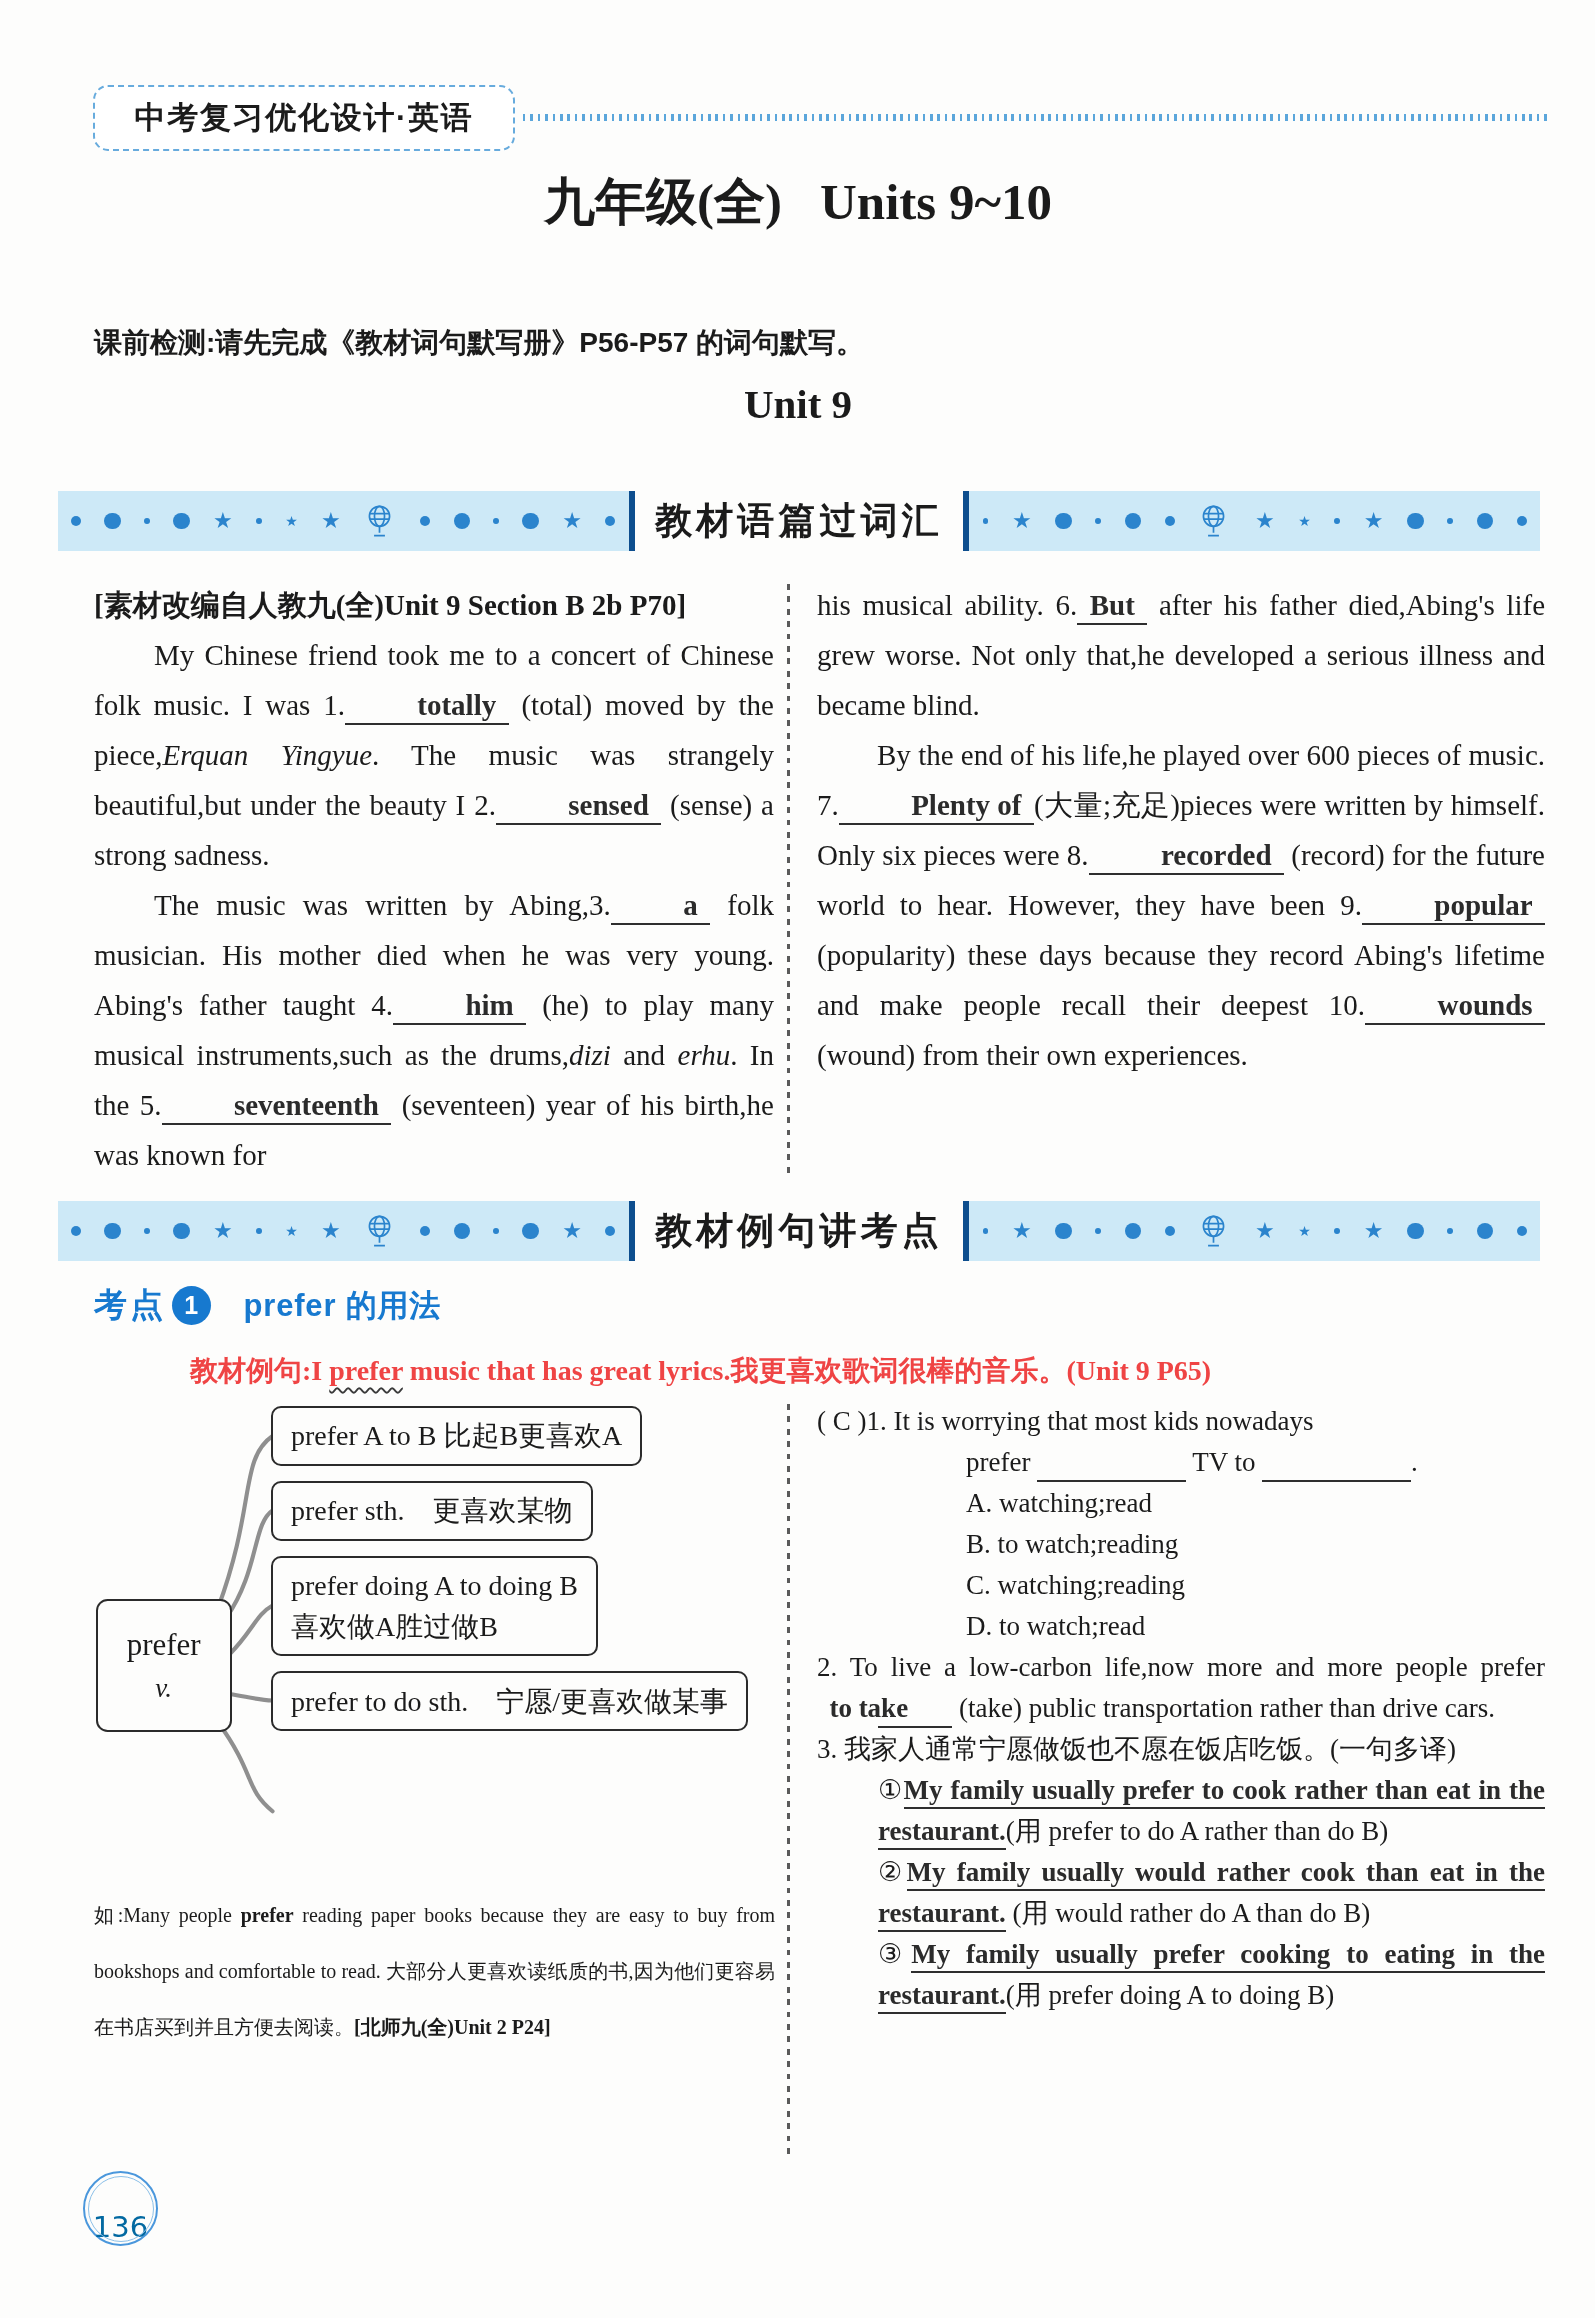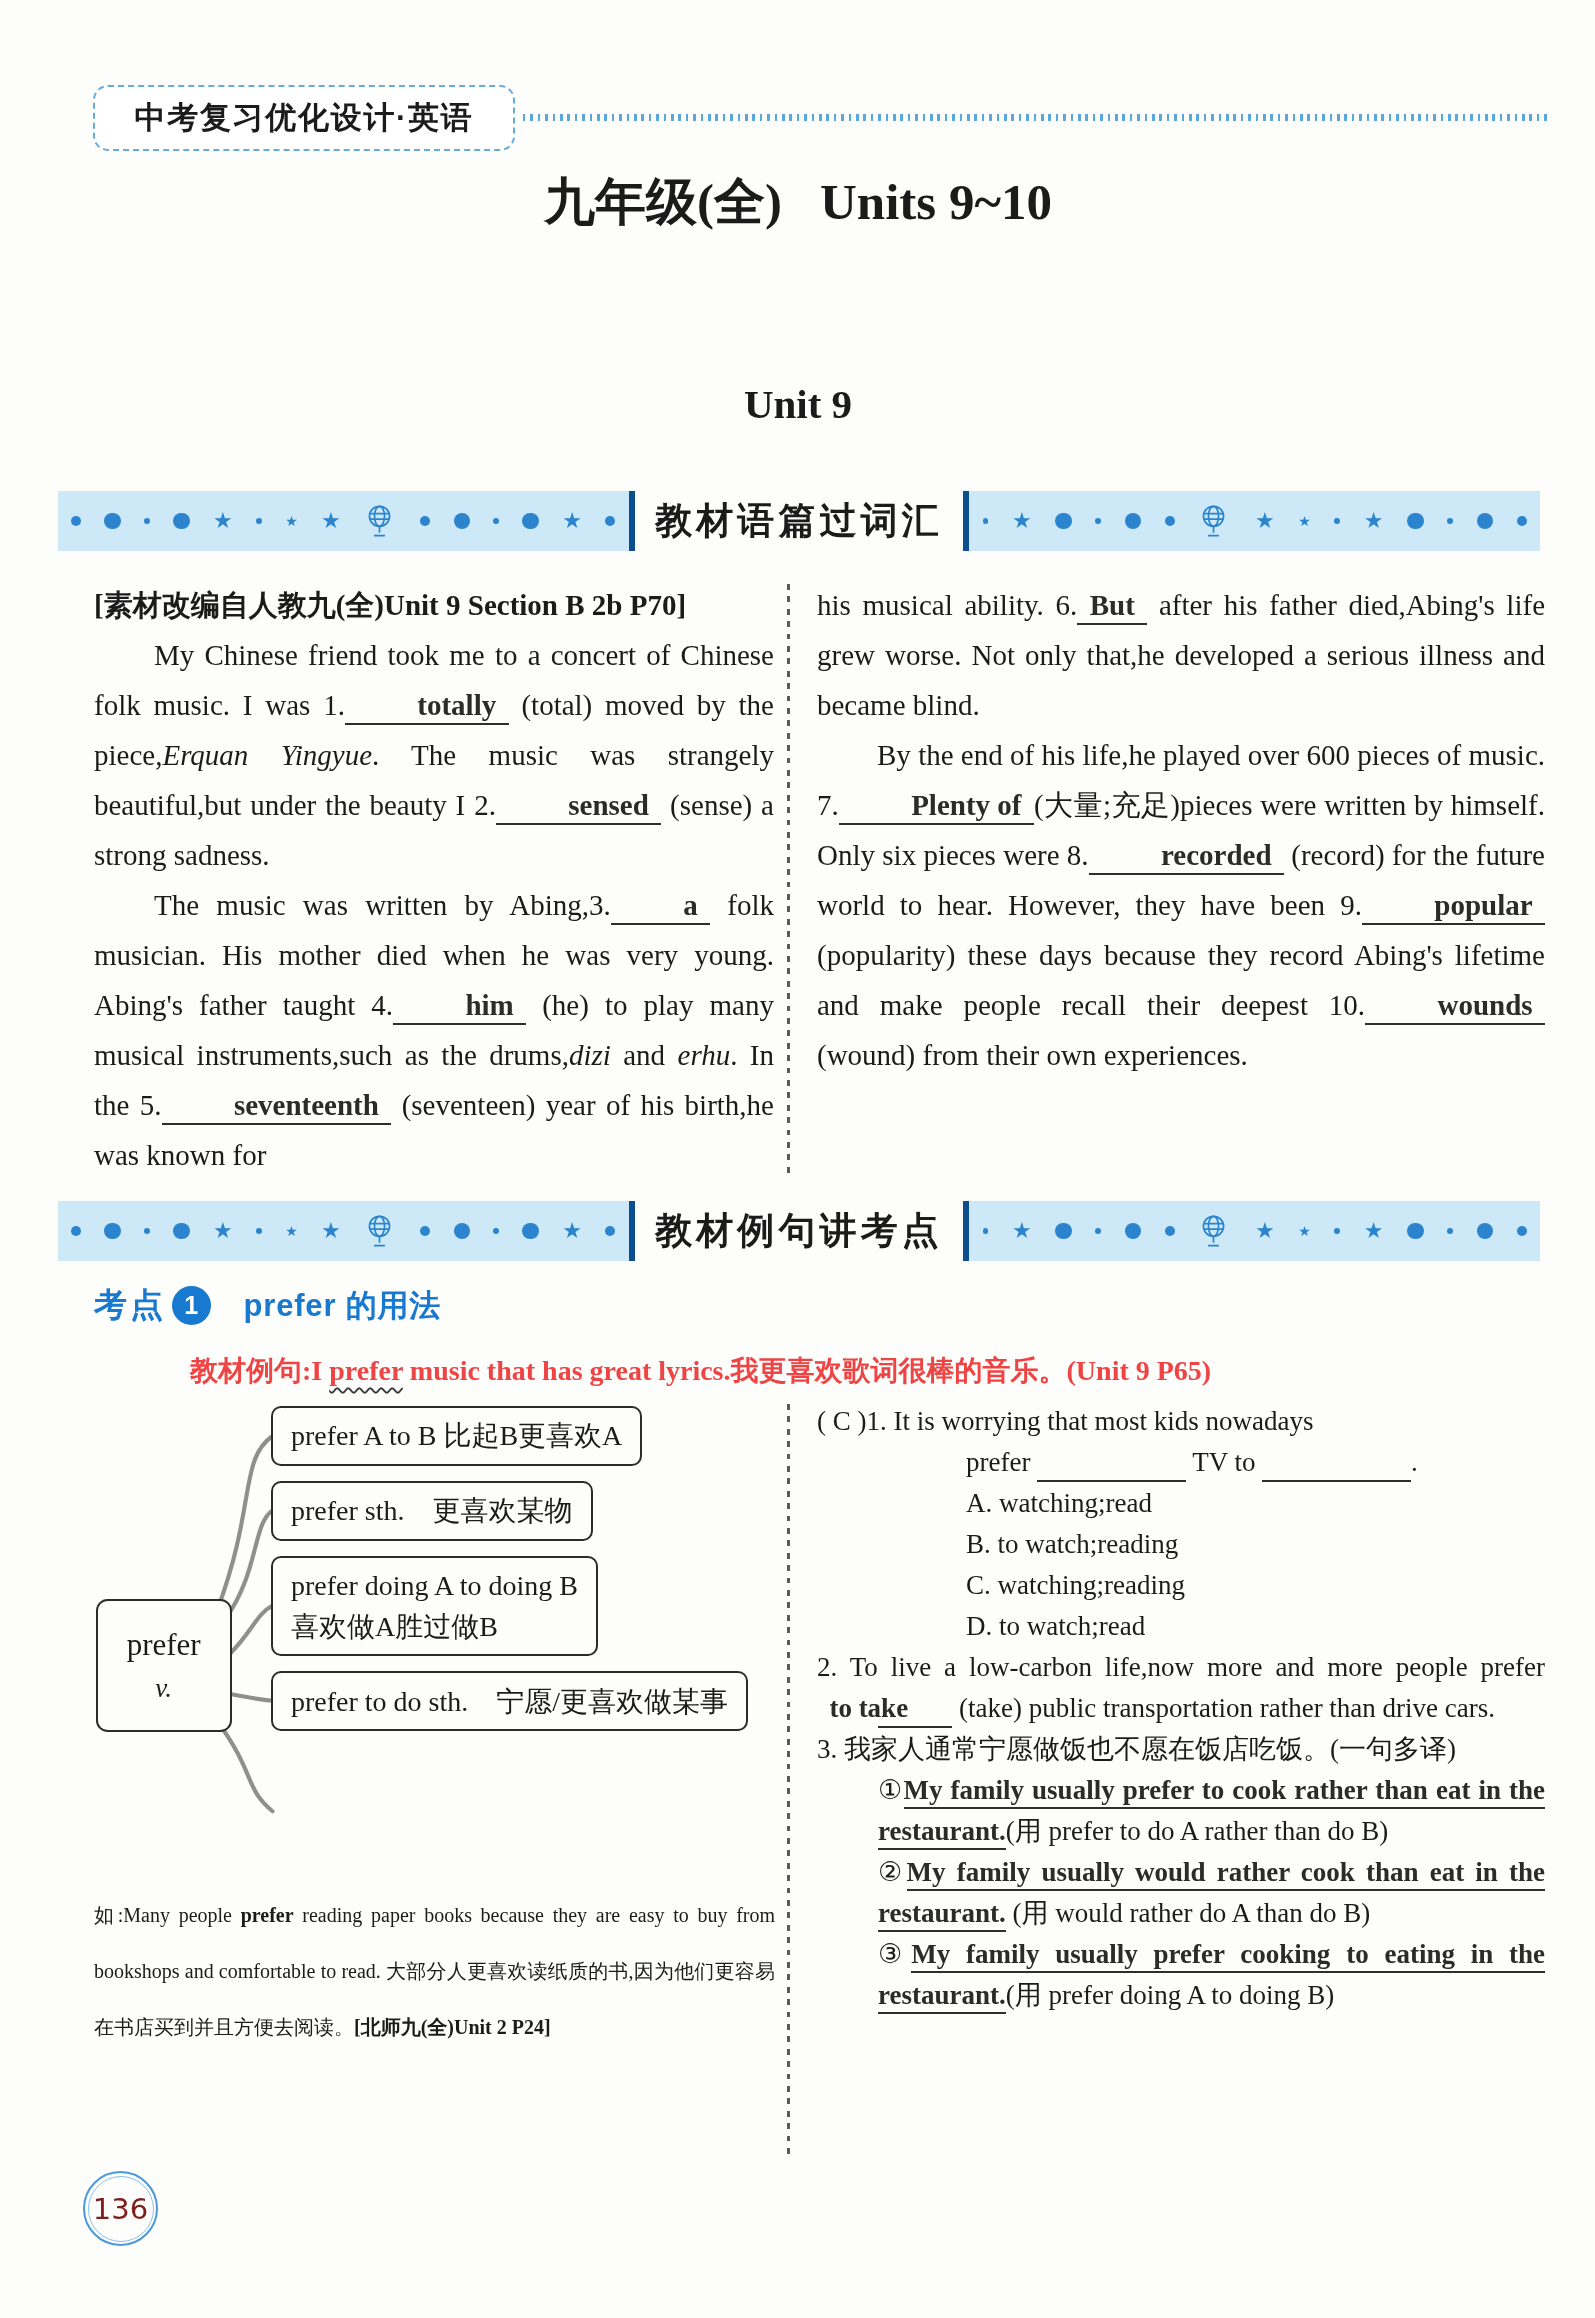--- a/index.html
+++ b/index.html
@@ -84,38 +84,39 @@
 
   
   .colR2{position:absolute;left:817px;top:1401px;width:728px;font-size:27px;line-height:41px;}
   .ex{margin:0;text-align:justify;}
   .ex-q1{padding-left:149px;text-indent:-149px;}
   .opt{padding-left:149px;}
   .ex-q2,.ex-q3{padding-left:61px;text-indent:-61px;}
 
   
   .pagenum{position:absolute;left:83px;top:2171px;width:71px;height:71px;border:2.5px solid #4a97dc;
-           border-radius:50%;display:flex;align-items:center;justify-content:center;
-           font-family:"DejaVu Sans",sans-serif;font-size:29px;color:#7f1d1d;}
+           border-radius:50%;display:flex;align-items:flex-end;justify-content:center;
+           font-family:"DejaVu Sans",sans-serif;font-size:29px;color:#0369a1;}
   .pagenum::before{content:"";position:absolute;inset:2.5px;border:1.7px solid #8cc0e8;border-radius:50%;}
 </style>
 </head>
 <body>
 
 <div class="page">
 
   <div class="badge">
     <span>中考复习优化设计·英语</span>
   </div>
   <div class="dotline"></div>
 
   <div class="main-title">
     <span class="cn">九年级(全)</span><span class="en">Units 9~10</span>
   </div>
 
+  <div class="precheck">课前检测:请先完成《教材词句默写册》P56-P57 的词句默写。</div>
 
   <div class="unit-title">Unit 9</div>
 
   <div class="banner banner1">
     <div class="strip">
         <span class="deco dot-s"></span>
         <span class="deco dot-l"></span>
         <span class="deco dot-xs"></span>
         <span class="deco dot-l"></span>
         <span class="deco star">★</span>

